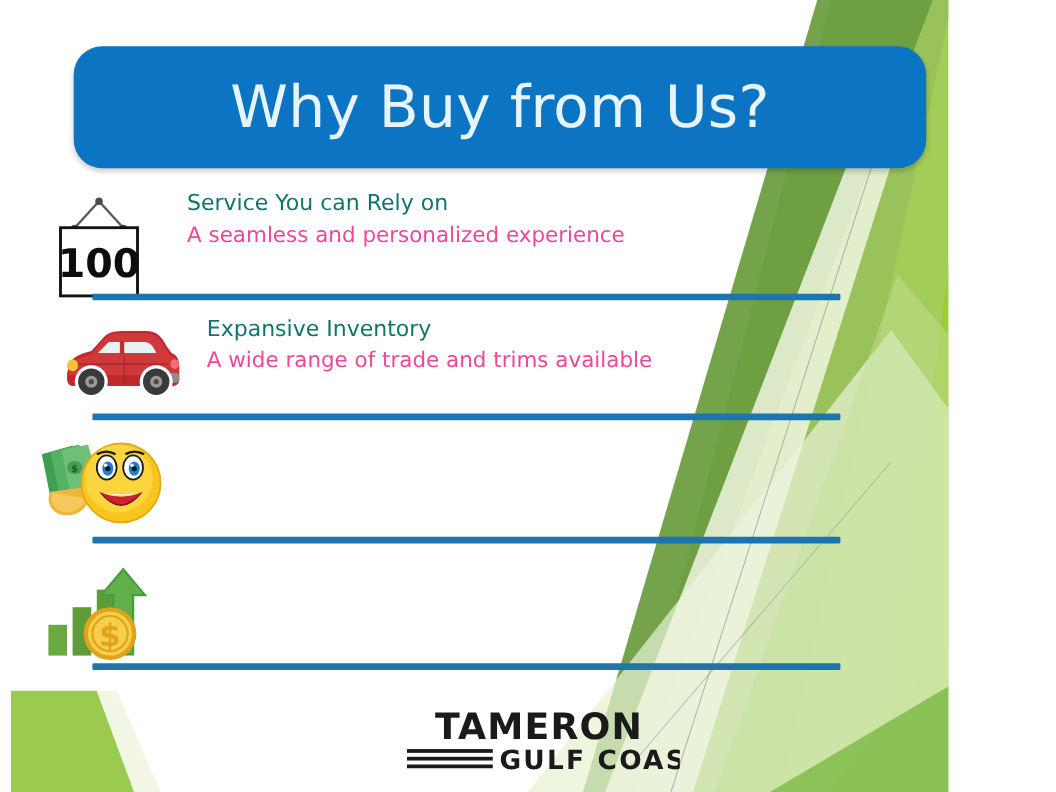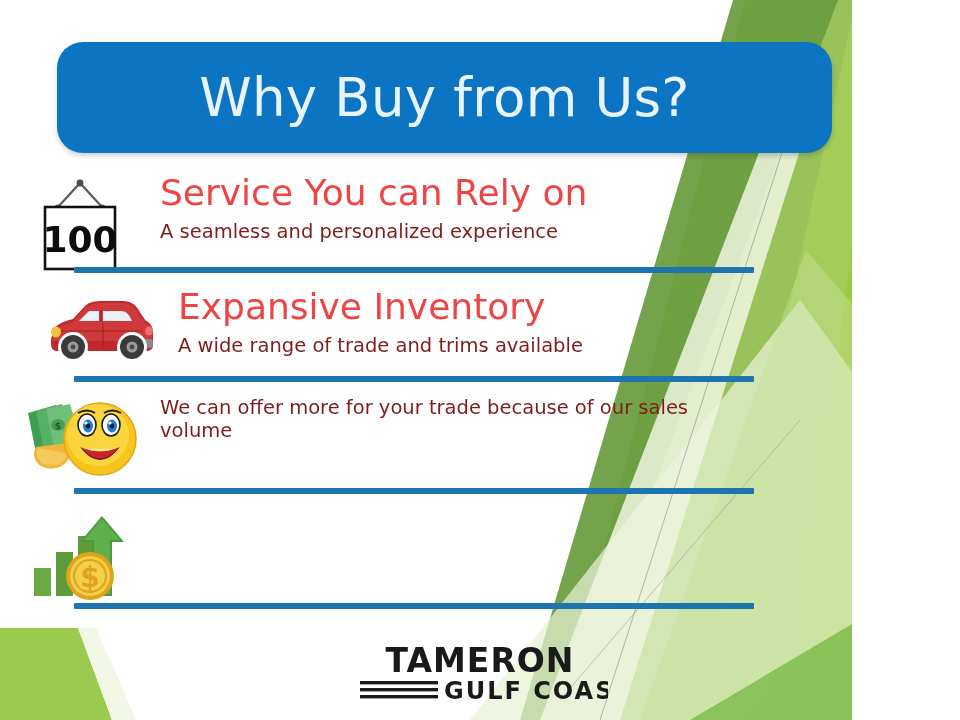--- a/index.html
+++ b/index.html
@@ -1,18 +1,18 @@
 <!DOCTYPE html>
 <html><head>
 <meta charset="utf-8">
 <style>
   html,body{margin:0;padding:0;background:#ffffff;}
   body{width:960px;height:720px;overflow:hidden;font-family:"DejaVu Sans",sans-serif;}
 
-  #slide{position:relative;width:852px;height:720px;background:#ffffff;overflow:hidden;}
+  #slide{position:relative;width:852px;height:720px;background:#ffffff;overflow:hidden;margin-left:10px;}
 
   
   #bg-deco{position:absolute;inset:0;width:960px;height:720px;pointer-events:none;}
 
   
   #title-banner{
     position:absolute;left:57px;top:42px;width:775px;height:111px;
     background:#0B75C4;border-radius:26px;
     display:flex;align-items:center;justify-content:center;
     box-shadow:0 3px 5px rgba(0,0,0,.18);
@@ -25,25 +25,25 @@
 
   
   #rows{position:absolute;left:0;top:165px;width:960px;}
   .row{position:relative;}
   .row-inner{position:relative;display:flex;align-items:flex-start;}
   .icon-cell{
     width:160px;min-width:160px;display:flex;align-items:center;justify-content:center;
   }
   .text-cell{flex:1;padding-right:14px;}
   .row-title{
-    font-size:36px;color:#ef4444;font-family:"DejaVu Sans",sans-serif;
+    font-size:20px;color:#0f766e;font-family:"DejaVu Sans",sans-serif;
     font-weight:400;line-height:1.12;white-space:nowrap;
   }
   .row-sub{
-    font-size:19.5px;color:#7f1d1d;font-family:"DejaVu Sans",sans-serif;
+    font-size:19.5px;color:#ec4899;font-family:"DejaVu Sans",sans-serif;
     line-height:1.2;margin-top:7px;max-width:535px;
   }
   .divider{
     position:absolute;left:74px;width:680px;height:6px;background:#1D74AE;border-radius:1px;
   }
 
   .row1 .icon-cell{padding-top:4px;justify-content:center;}
   .row2 .icon-cell{padding-top:4px;}
   .row3 .icon-cell{padding-top:2px;}
   .row4 .icon-cell{padding-top:6px;}
@@ -179,21 +179,20 @@
 
             <path d="M56 22 Q65 17 73 22" stroke="#1A1A1A" stroke-width="2" fill="none"></path>
             <path d="M82 22 Q90 17 99 22" stroke="#1A1A1A" stroke-width="2" fill="none"></path>
 
             <path d="M58 56 Q78 82 98 56 Q78 66 58 56 Z" fill="#7A1220"></path>
             <path d="M60 57 Q78 78 96 57 Q78 64 60 57 Z" fill="#C9232E"></path>
             <path d="M62 57 Q78 62 95 57 L95 57 Q78 60 62 57 Z" fill="#ffffff"></path>
           </svg>
         </div>
         <div class="text-cell">
-          <div class="row-sub">We can offer more for your trade because of our sales volume</div>
         </div>
       </div>
       <div class="divider" style="top:105px;"></div>
     </div>
 
     <div class="row row4" style="height:115px;">
       <div class="row-inner" style="padding-top:8px;">
         <div class="icon-cell">
           <svg width="112" height="92" viewBox="0 0 112 92">
 

